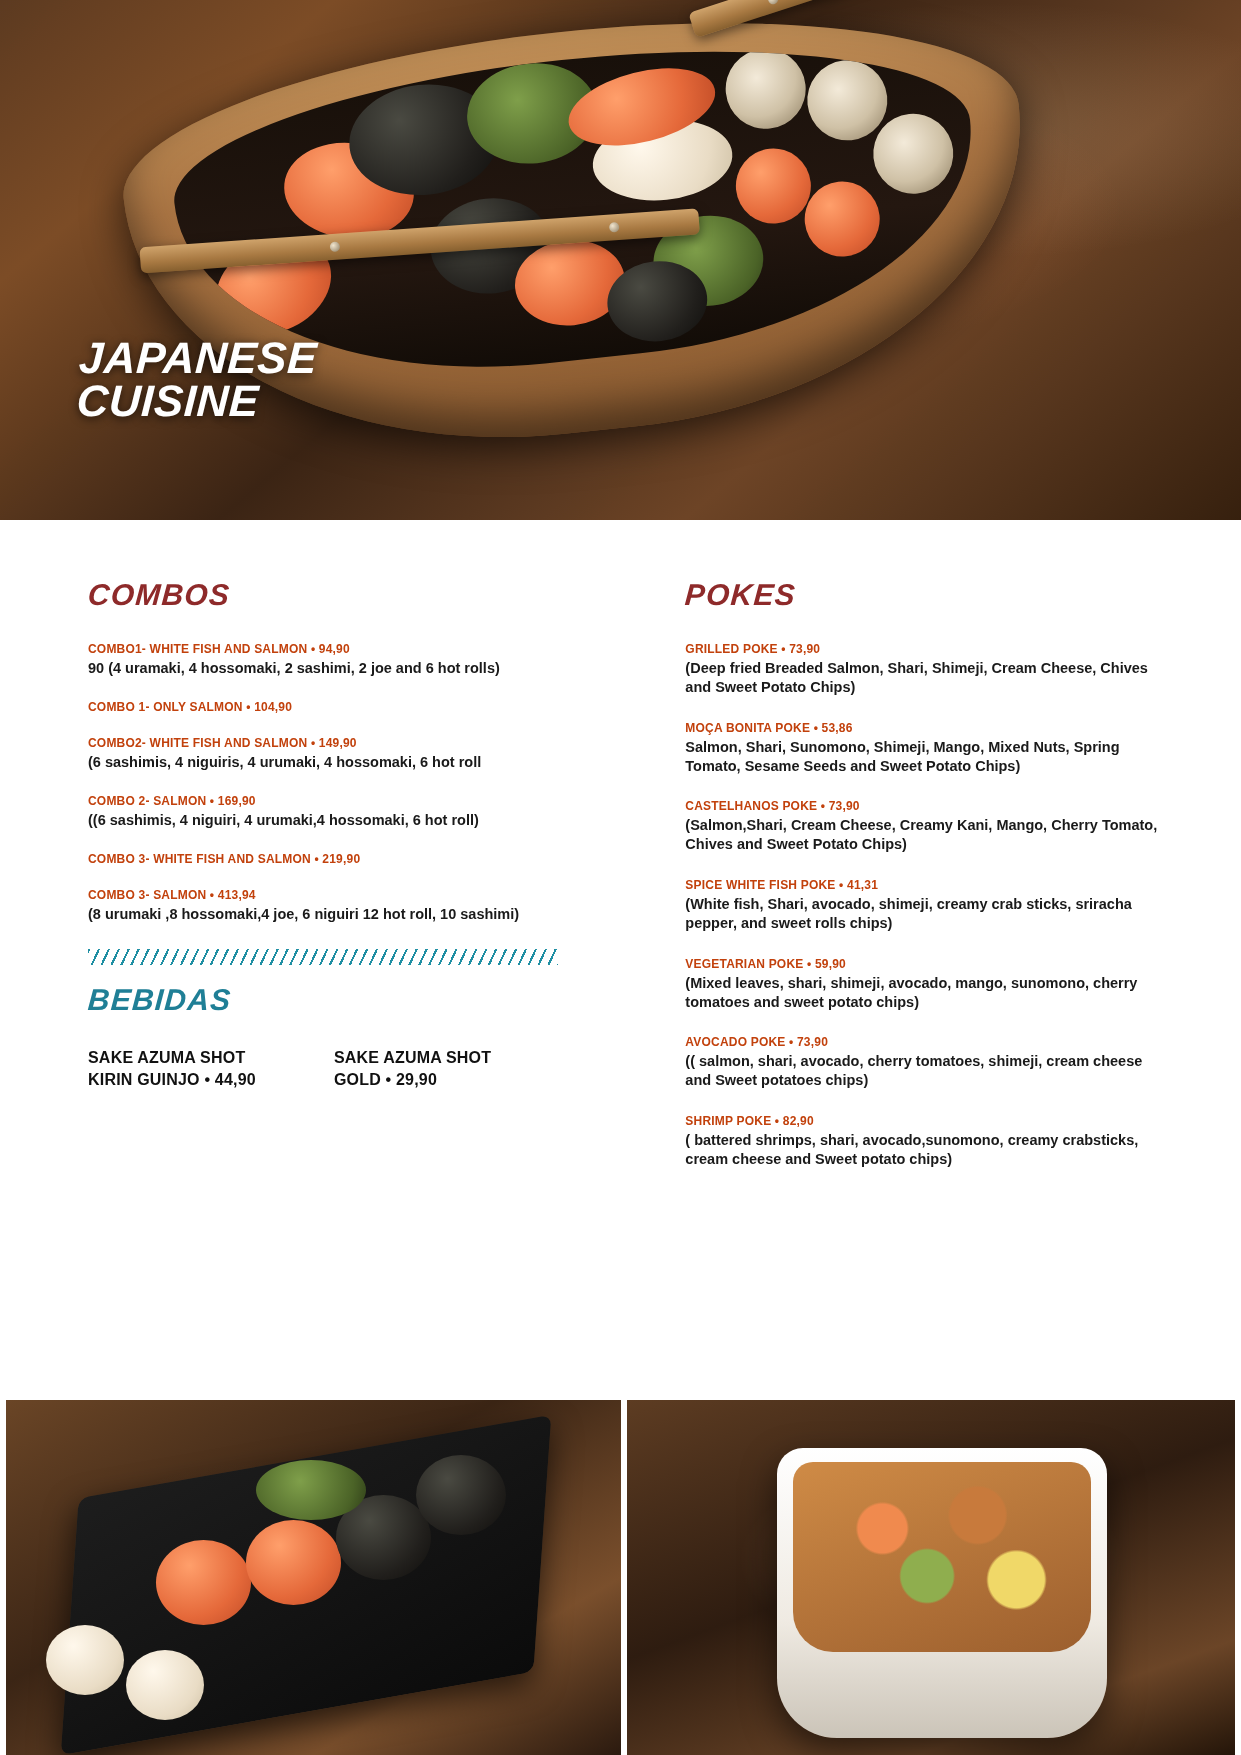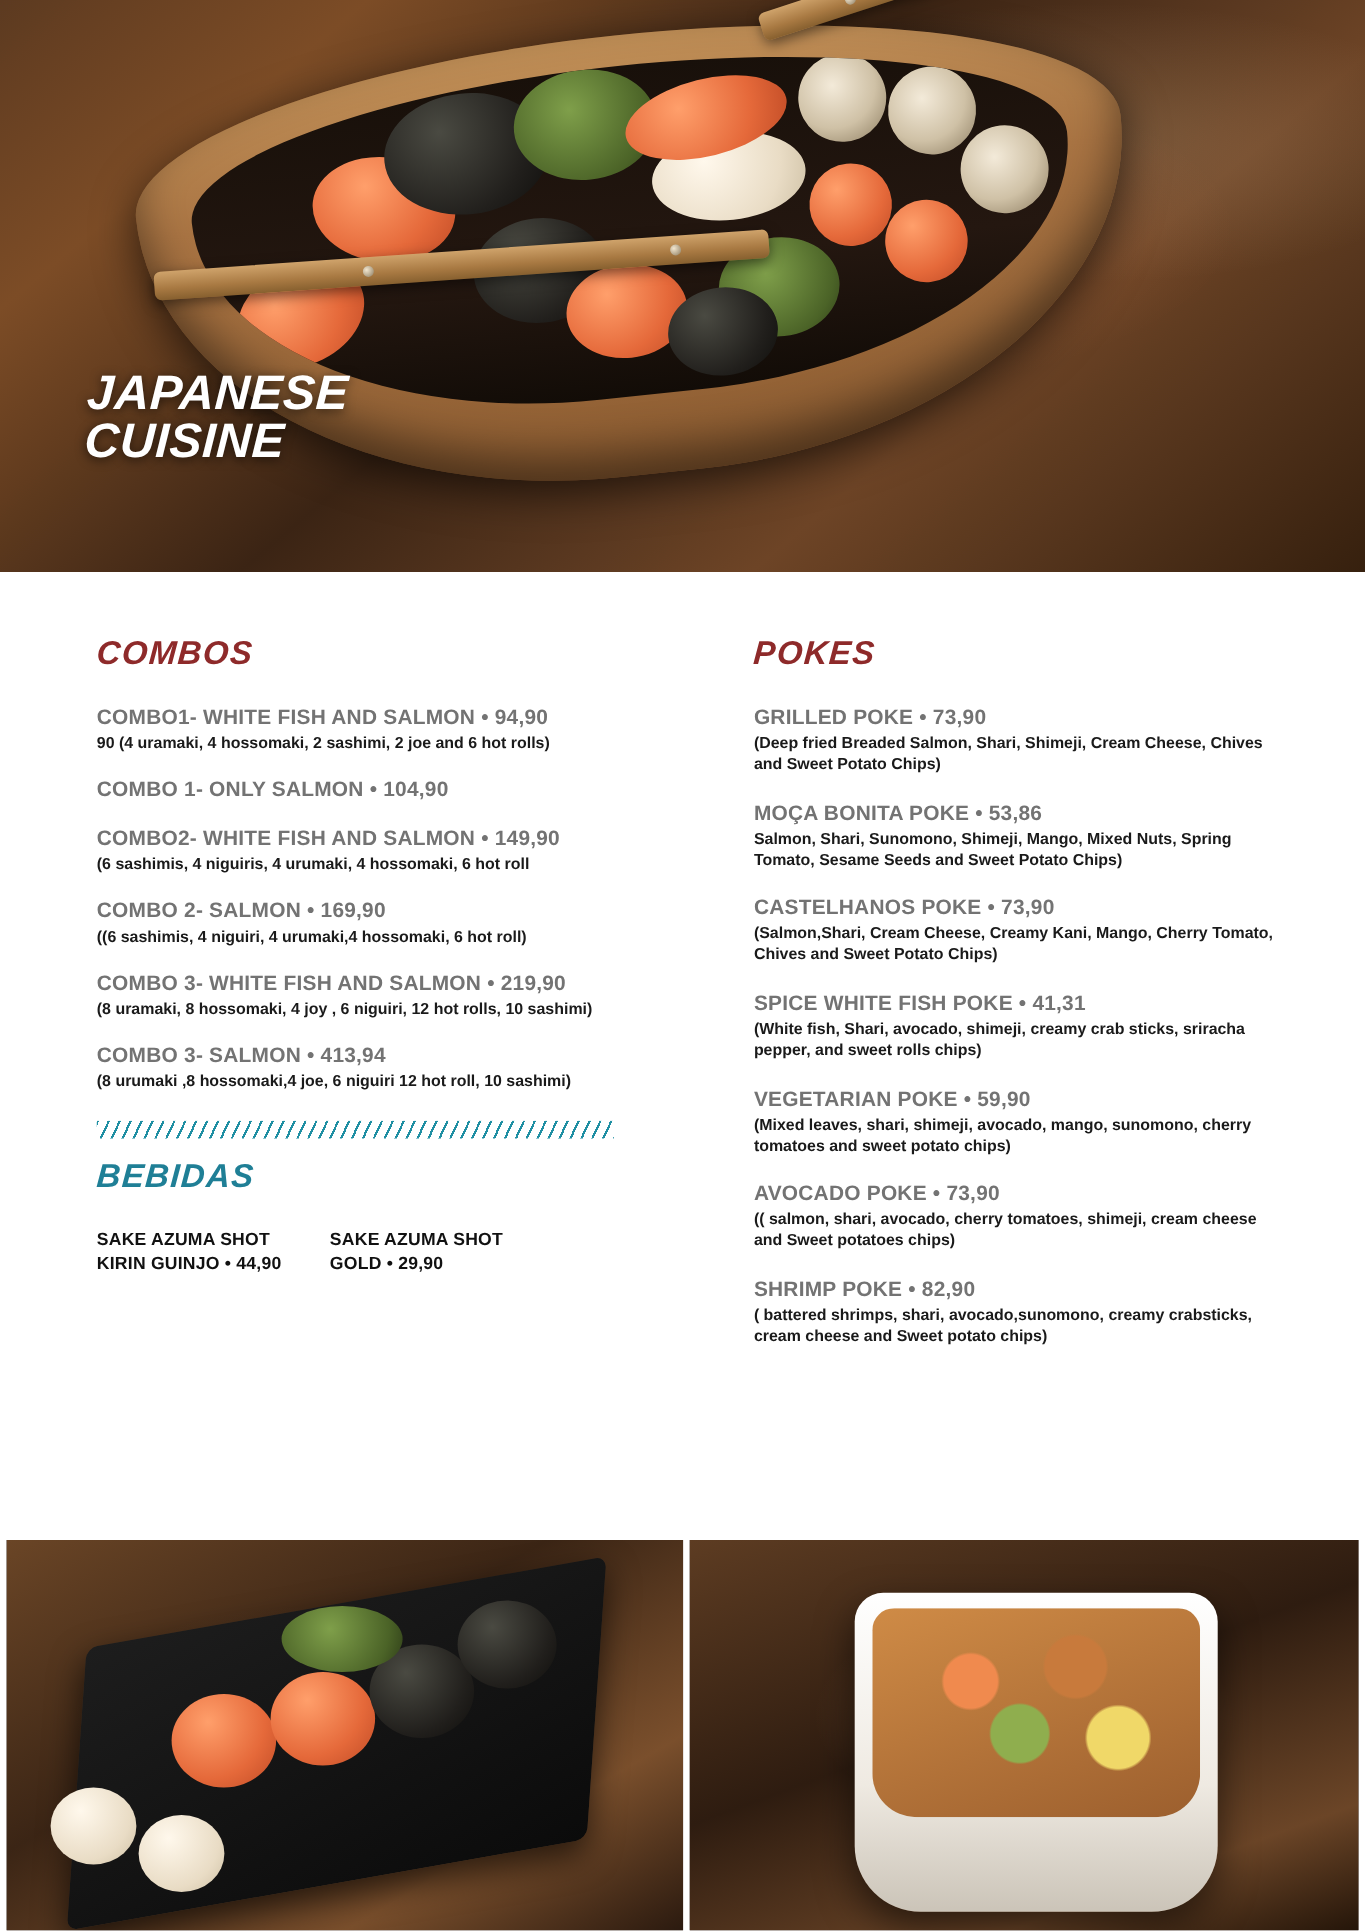--- a/index.html
+++ b/index.html
@@ -108,23 +108,23 @@
     font-style: italic;
     transform: skewX(-4deg);
     margin-bottom: 30px;
   }
   .title-combos { color: #8e2a2a; }
   .title-pokes  { color: #8e2a2a; }
   .title-bebidas{ color: #1f7f96; }
 
   .item { margin-bottom: 22px; }
   .item-name {
-    font-size: 19px;
-    font-weight: 700;
-    color: #737373;
+    font-size: 12px;
+    font-weight: 700;
+    color: #c2410c;
     letter-spacing: 0.2px;
     margin-bottom: 3px;
   }
   .item-desc {
     font-size: 14.5px;
     color: #1a1a1a;
     line-height: 1.3;
     font-weight: 700;
   }
 
@@ -137,21 +137,21 @@
     background-image: repeating-linear-gradient(
       115deg,
       #1f8fa3 0px, #1f8fa3 2px,
       transparent 2px, transparent 9px
     );
   }
 
   .bebidas-wrap { margin-top: 18px; }
   .bebidas-grid {
     display: flex;
-    gap: 44px;
+    gap: 78px;
     margin-top: 22px;
   }
   .beb-item .beb-line {
     font-size: 16px;
     font-weight: 700;
     color: #111111;
     line-height: 1.35;
     letter-spacing: 0.2px;
   }
 
@@ -271,21 +271,20 @@
     <div class="item">
       <div class="item-name">COMBO2- WHITE FISH AND SALMON • 149,90</div>
       <div class="item-desc">(6 sashimis, 4 niguiris, 4 urumaki, 4 hossomaki, 6 hot roll</div>
     </div>
     <div class="item">
       <div class="item-name">COMBO 2-  SALMON • 169,90</div>
       <div class="item-desc">((6 sashimis, 4 niguiri, 4 urumaki,4 hossomaki, 6 hot roll)</div>
     </div>
     <div class="item">
       <div class="item-name">COMBO 3- WHITE FISH AND SALMON  • 219,90</div>
-      <div class="item-desc">(8 uramaki, 8 hossomaki, 4 joy , 6 niguiri, 12 hot rolls, 10 sashimi)</div>
     </div>
     <div class="item">
       <div class="item-name">COMBO 3-  SALMON • 413,94</div>
       <div class="item-desc">(8 urumaki ,8 hossomaki,4 joe, 6 niguiri 12 hot roll, 10 sashimi)</div>
     </div>
 
     <div class="divider"></div>
 
     <div class="bebidas-wrap">
       <div class="section-title title-bebidas">BEBIDAS</div>

